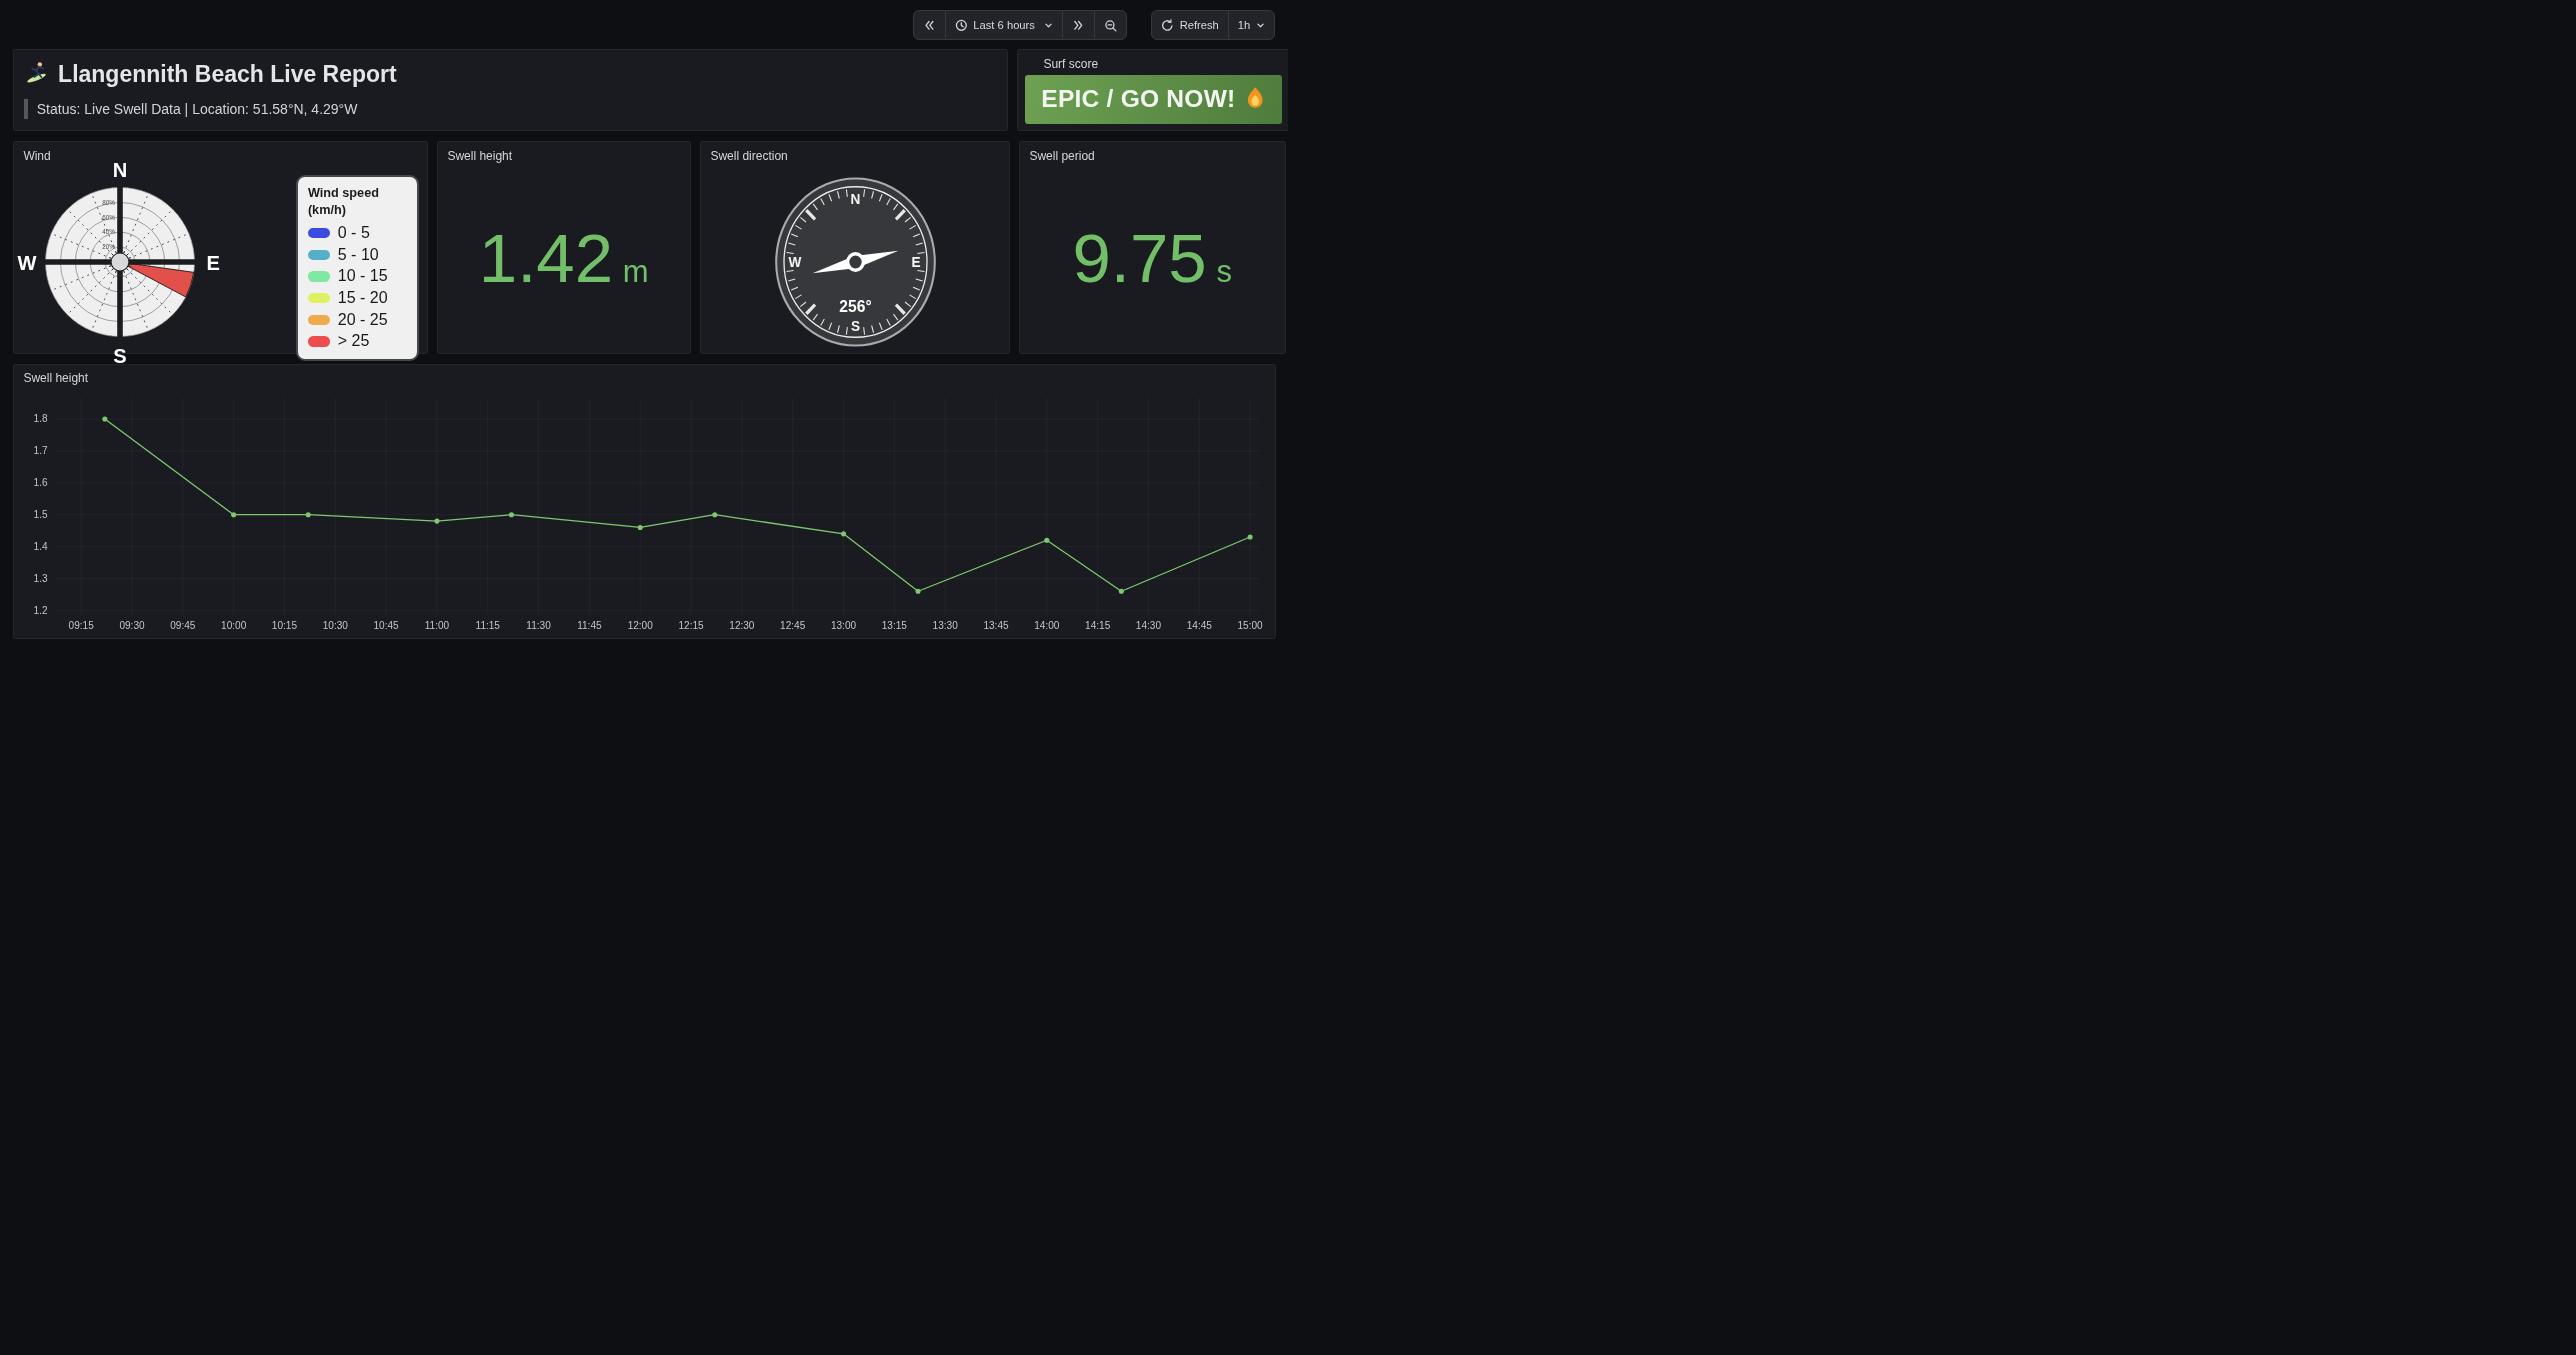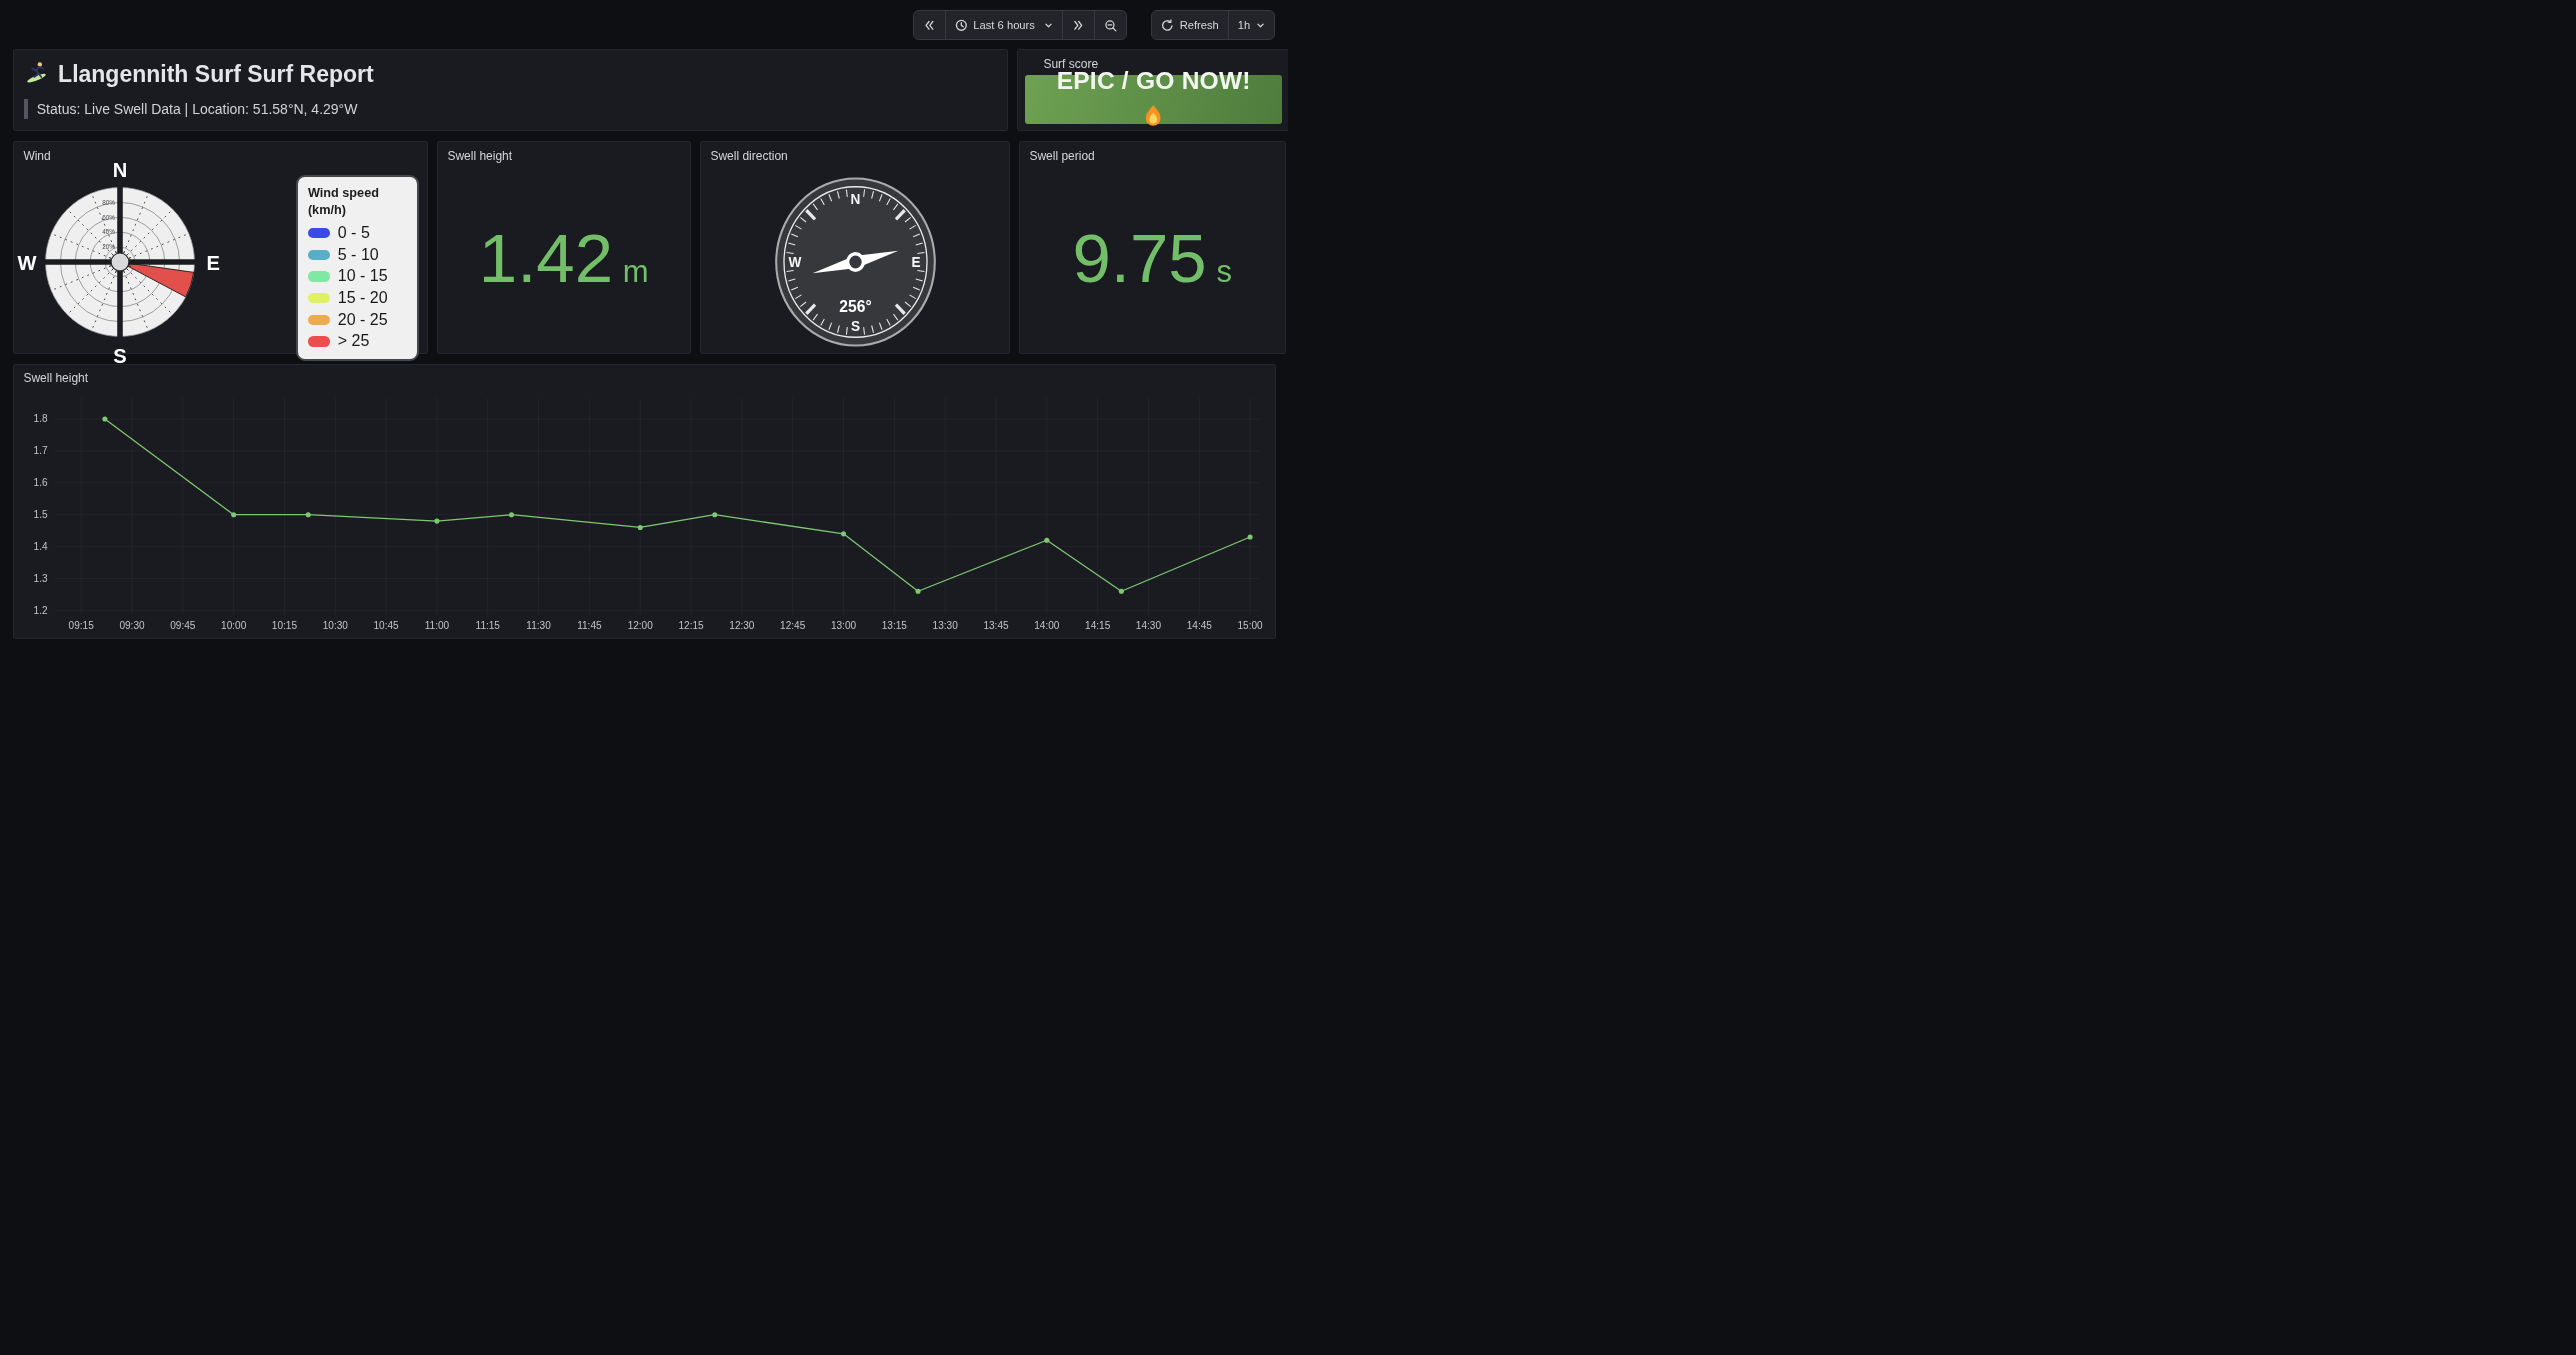--- a/index.html
+++ b/index.html
@@ -33,21 +33,21 @@
   .p-chart { width:1263px; height:275px; }
   
   .dash-title { display:flex; align-items:center; gap:9px; margin:9px 0 0 10.4px;
                 font-size:23px; font-weight:700; color:#e4e5e8; line-height:1.1; }
   .dash-sub { display:flex; align-items:center; gap:9px; margin:9.7px 0 0 10.4px; }
   .bq-bar { width:3.7px; height:20px; background:#54575d; }
   .dash-sub span { font-size:14px; font-weight:400; color:#d2d3d7; }
   
   .banner { position:absolute; left:7.5px; right:7.5px; top:24.6px; bottom:6.7px;
             display:flex; align-items:center; justify-content:center; gap:8.2px;
-            border-radius:3px;flex-direction:column; }
+            border-radius:3px; }
   .banner-text { font-size:24.6px; font-weight:700; color:#f3f6f0; letter-spacing:0.2px; white-space:nowrap; }
   
   .stat-body { position:absolute; inset:21px 0 0 0; display:flex; align-items:center; justify-content:center; }
   .stat-inner { display:flex; align-items:baseline; }
   .stat-value { font-size:69px; font-weight:500; line-height:1; }
   .stat-unit  { font-size:31px; font-weight:500; margin-left:9.7px; }
   
   .rose-svg { position:absolute; left:1.5px; top:15px; }
   .rose-letter { font-size:27px; font-weight:700; fill:#ffffff; text-anchor:middle; dominant-baseline:central; }
   .rose-pct { font-size:8.5px; fill:#4b4b4f; text-anchor:end; }
@@ -134,21 +134,21 @@
   <div class="row">
     <section class="panel p-header">
       <h1 class="dash-title">
         <span>
           <svg width="25" height="25" viewBox="0 0 34 34">
             <ellipse cx="17" cy="26" rx="13.5" ry="3.2" fill="#c8e9a0" transform="rotate(-22 17 26)"></ellipse>
             <circle cx="21.5" cy="7.5" r="3" fill="#f2c480"></circle>
             <path d="M20 10.5 16.5 16l3.5 4M16.5 16l-5.5-3M20 10.5l6 2.5M20 20l-6 4.5M20 20l3.5 4.5" fill="none" stroke="#2d3a60" stroke-width="2.4" stroke-linecap="round" stroke-linejoin="round"></path>
           </svg>
         </span>
-        <span>Llangennith Surf Surf Report</span>
+        <span>Llangennith Beach Live Report</span>
       </h1>
       <div class="dash-sub">
         <div class="bq-bar"></div>
         <span>Status: Live Swell Data | Location: 51.58°N, 4.29°W</span>
       </div>
     </section>
 
     <section class="panel p-surf">
       <div class="panel-title">Surf score</div>
       <div class="banner" id="score-banner" style="background: linear-gradient(105deg, rgb(110, 161, 83), rgb(78, 124, 60));">

